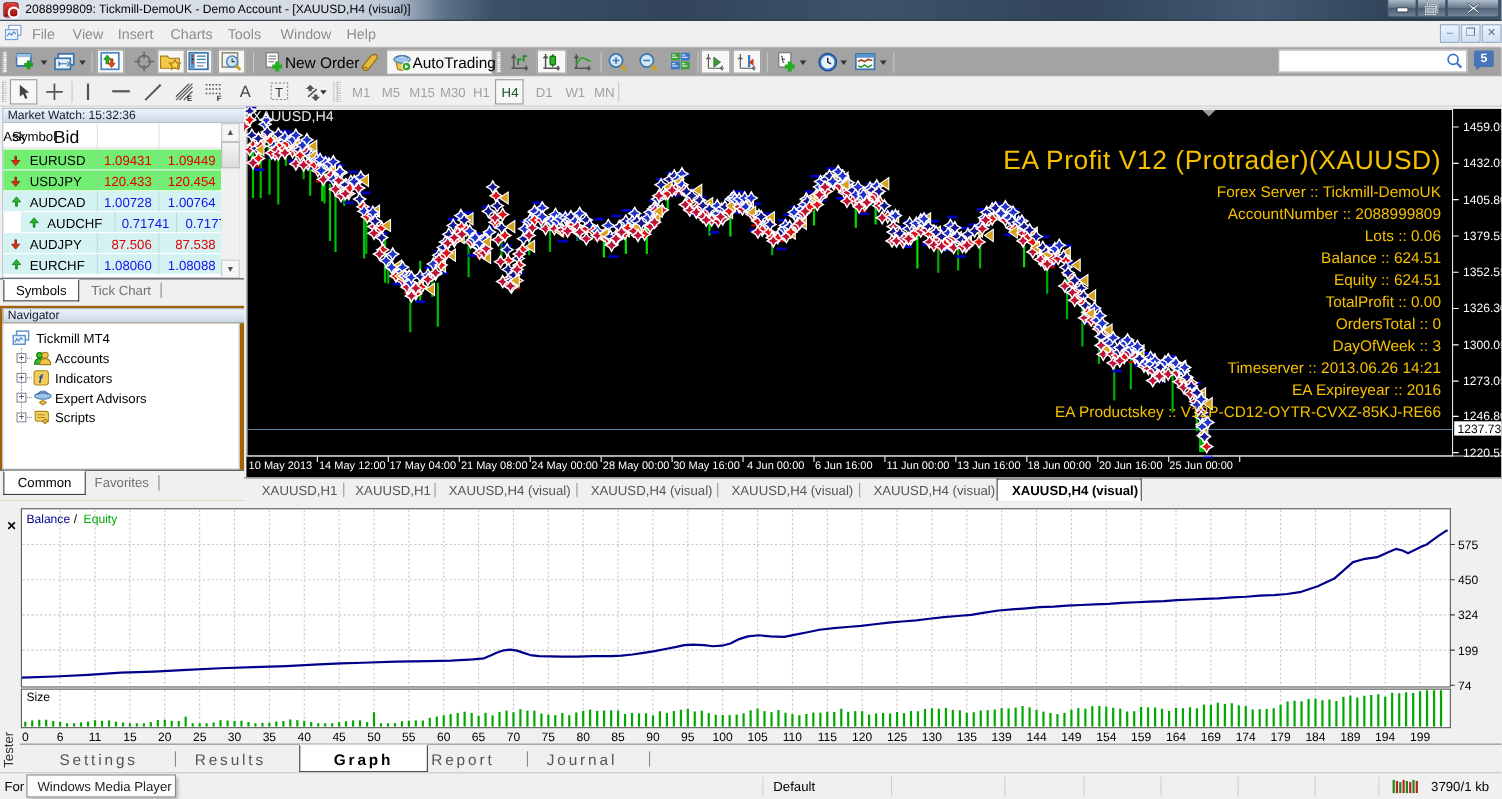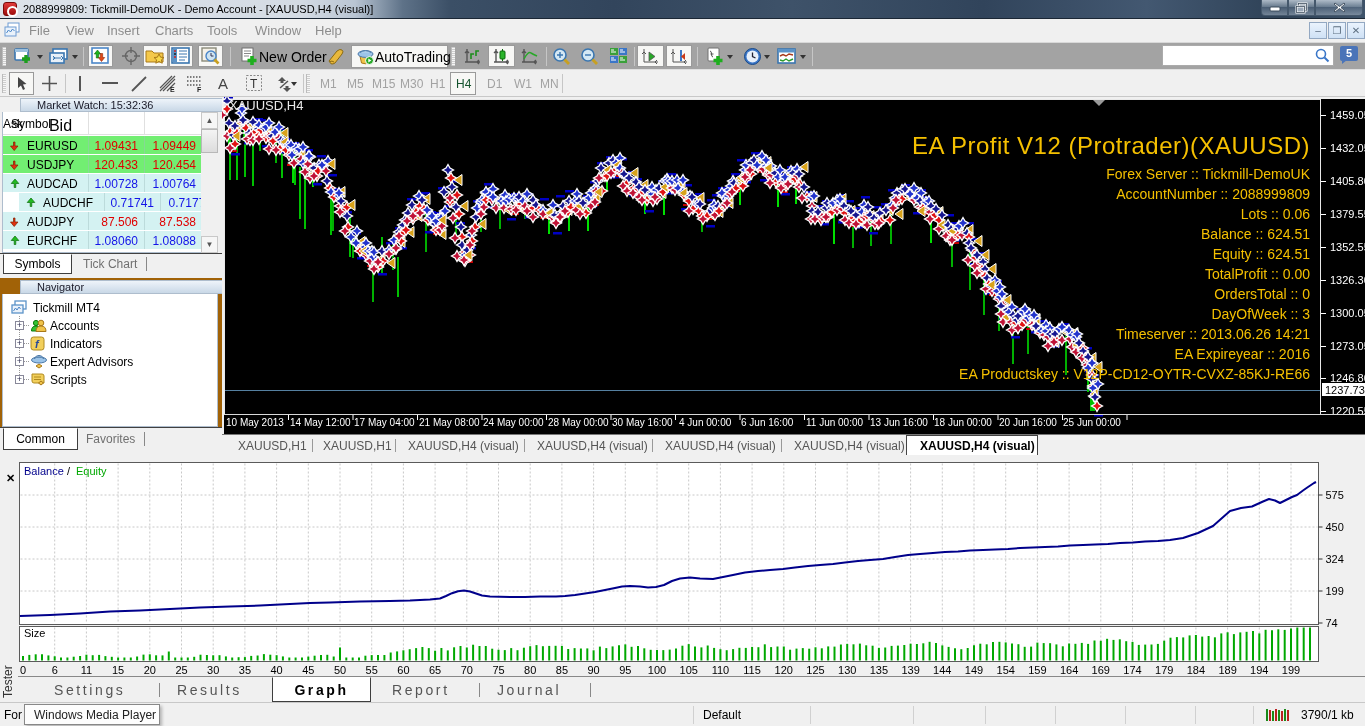--- a/index.html
+++ b/index.html
@@ -26,22 +26,22 @@
 .grip{position:absolute;top:4px;width:4px;height:19px;
  background:repeating-linear-gradient(to bottom,#cdcdcd 0 1px,#f6f6f6 1px 2px);border-left:1px solid #bbb}
 .tsep{position:absolute;top:4px;width:1px;height:19px;background:#c6c6c6}
 .tbtn{position:absolute;display:flex;align-items:center;justify-content:center}
 .pressed{border:1px solid #9a9a9a;background:#f7f7f5}
 .tf{position:absolute;top:7px;font-size:12px;color:#a2a2a2}
 .dda{position:absolute;top:12px;width:0;height:0;border-left:3.5px solid transparent;border-right:3.5px solid transparent;border-top:4px solid #333}
 
 #search{position:absolute;left:1162px;top:2px;width:172px;height:21px;background:#fff;border:1px solid #ababab}
 
-.phead{position:absolute;left:20px;width:246px;height:14px;
- background:linear-gradient(#eef4fa,#c9d8e7);border:1px solid #aebdcd;font-size:11px;color:#1a1a28;padding-left:16px;line-height:13px}
+.phead{position:absolute;left:2px;width:246px;height:14px;
+ background:linear-gradient(#eef4fa,#c9d8e7);border:1px solid #aebdcd;font-size:11px;color:#1a1a28;padding-left:4px;line-height:13px}
 .px{position:absolute;right:7px;top:0px;color:#000;font-size:10px;font-weight:bold}
 .ptab{position:absolute;font-size:12px;color:#707070}
 .ptabactive{position:absolute;background:#fff;border:1px solid #3e3e3e;border-top:1px solid #fff;
  font-size:12px;color:#000;text-align:center}
 </style></head>
 <body>
 <div id="app">
 <div id="titlebar" class="abs">
       <div id="ticon"></div>
       <div id="ttext">2088999809: Tickmill-DemoUK - Demo Account - [XAUUSD,H4 (visual)]</div>
@@ -1774,21 +1774,21 @@
       <line x1="1310.0" y1="205.5" x2="1310.0" y2="172.5" stroke="#00a800" stroke-width="2"></line>
       <text x="24" y="182" font-size="11" fill="#000">Size</text>
       <text x="24" y="20" font-size="11" fill="#00008b">Balance</text>
       <text x="67" y="20" font-size="11" fill="#000"> / </text>
       <text x="76" y="20" font-size="11" fill="#00a800">Equity</text>
     </svg>
     <div class="abs" style="left:18px;top:676px;width:1347px;height:26px;background:#f0f0f0;border-top:1px solid #888">
       <div class="abs" style="left:36px;top:5px;font-size:14px;letter-spacing:2.6px;color:#555">Settings</div>
       <div class="abs" style="left:141px;top:6px;width:1px;height:14px;background:#888"></div>
       <div class="abs" style="left:159px;top:5px;font-size:14px;letter-spacing:2.6px;color:#555">Results</div>
-      <div class="abs" style="left:254px;top:0;width:99px;height:25px;background:#fff;border:1px solid #3e3e3e;border-top:1px solid #fff;text-align:center;line-height:24px;font-size:14px;letter-spacing:2.6px;font-weight:bold;color:#000">Graph</div>
+      <div class="abs" style="left:254px;top:0;width:117px;height:25px;background:#fff;border:1px solid #3e3e3e;border-top:1px solid #fff;text-align:center;line-height:24px;font-size:14px;letter-spacing:2.6px;font-weight:bold;color:#000">Graph</div>
       <div class="abs" style="left:374px;top:5px;font-size:14px;letter-spacing:2.6px;color:#555">Report</div>
       <div class="abs" style="left:461px;top:6px;width:1px;height:14px;background:#888"></div>
       <div class="abs" style="left:479px;top:5px;font-size:14px;letter-spacing:2.6px;color:#555">Journal</div>
       <div class="abs" style="left:572px;top:6px;width:1px;height:14px;background:#888"></div>
     </div>
     <div class="abs" style="left:0;top:702px;width:1365px;height:24px;background:#f0f0f0;border-top:1px solid #c8c8c8">
       <div class="abs" style="left:4px;top:5px;font-size:12px;color:#000">For</div>
       <div class="abs" style="left:24px;top:1px;width:136px;height:21px;background:#fdfdfd;border:1px solid #888;box-shadow:2px 2px 3px rgba(0,0,0,.25)">
         <div class="abs" style="left:9px;top:3px;font-size:12px;color:#222">Windows Media Player</div>
       </div>

